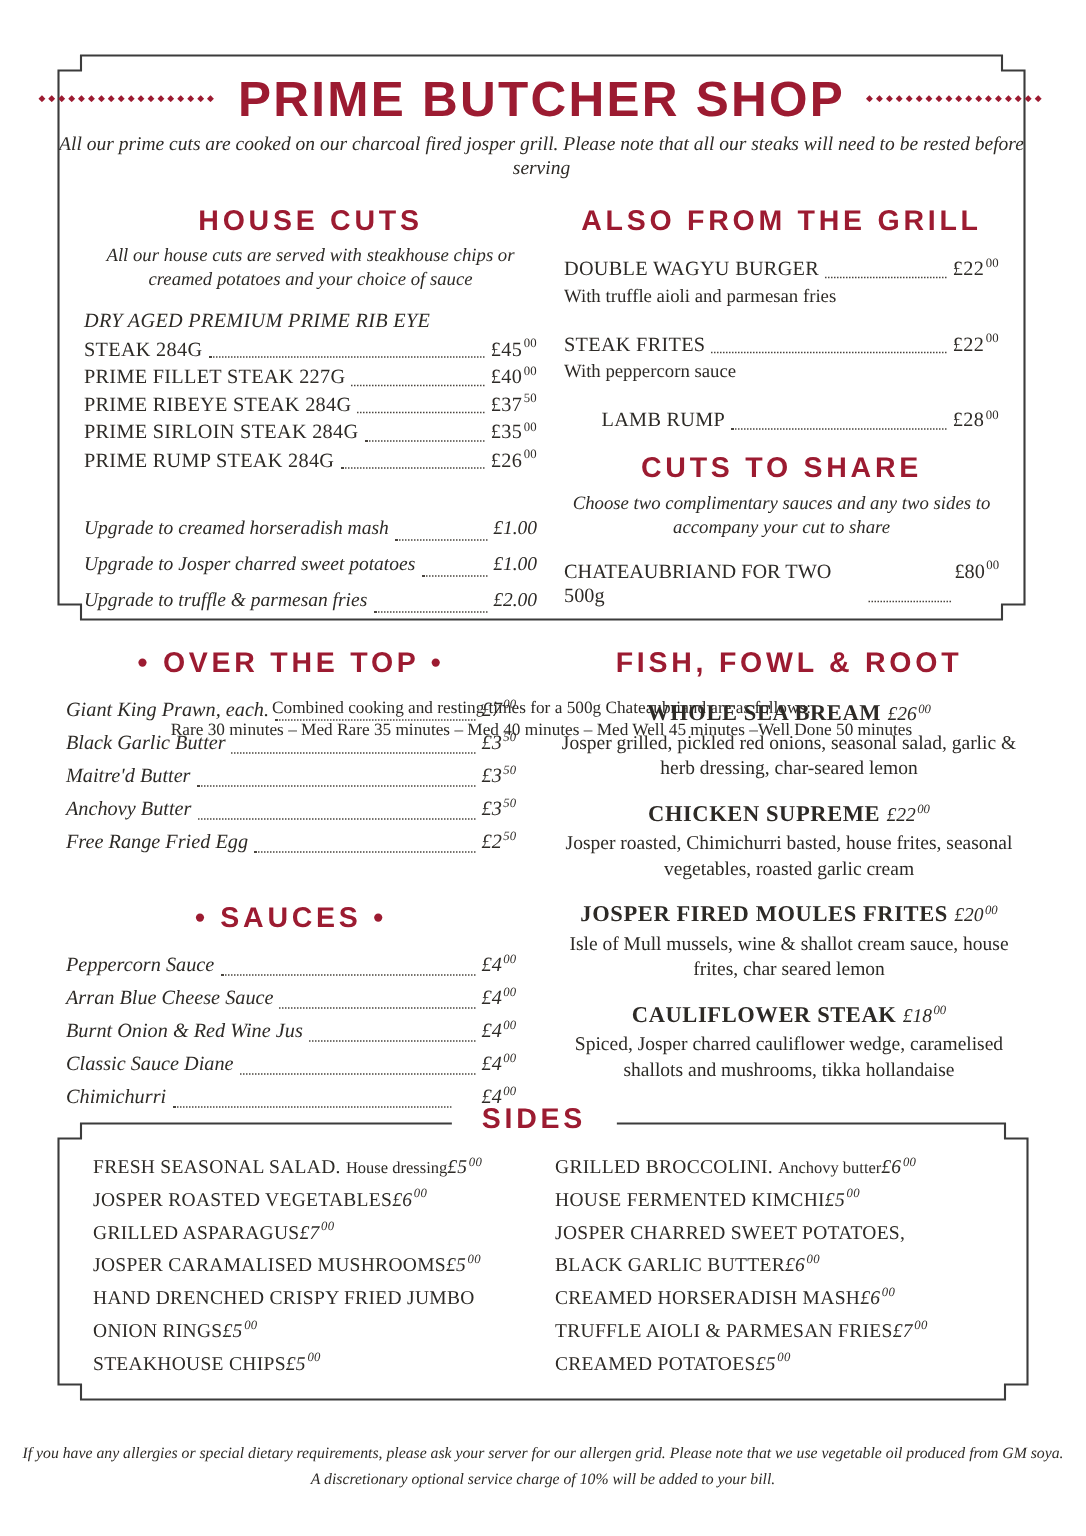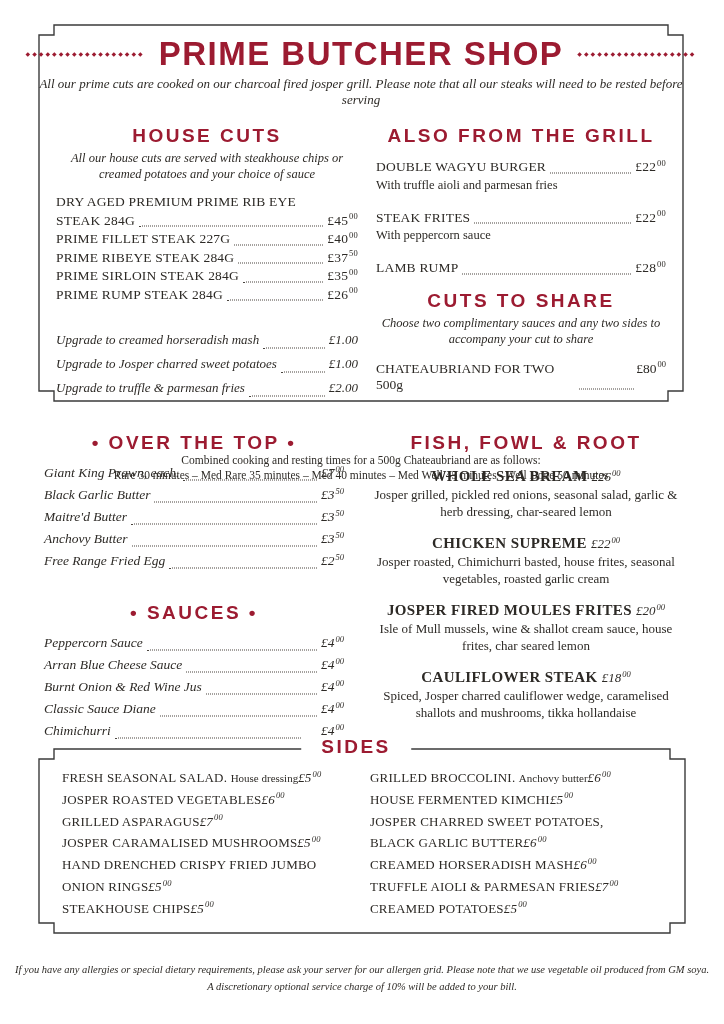--- a/index.html
+++ b/index.html
@@ -30,21 +30,21 @@
   
   .caps{font-size:13.5px;letter-spacing:0.2px;}
   .lr{display:flex;align-items:baseline;line-height:18.5px;}
   .dots{
     flex:1 1 auto;min-width:10px;border-bottom:1.9px dotted #4a453f;
     margin:0 4px;align-self:flex-end;transform:translateY(-3.5px);
   }
   .price{white-space:nowrap;}
   sup.cents{font-size:8.5px;vertical-align:super;line-height:0;margin-left:1px;}
   
-  .box-top{left:38px;top:24px;width:646px;height:468px;}
+  .box-top{left:38px;top:36px;width:646px;height:468px;}
   .title-row{display:flex;align-items:center;justify-content:center;gap:14px;margin-top:13px;}
   .menu-sub{font-style:italic;font-size:13px;text-align:center;margin-top:5px;font-family:Liberation Serif, serif;}
   .cols{display:flex;padding:8px 18px 0 18px;}
   .col-l{width:302px;}
   .col-r{flex:1;padding-left:18px;}
   .col-sub{font-style:italic;font-size:12.5px;text-align:center;line-height:16px;margin-top:3px;}
   .steak-list{margin-top:11px;}
   .upgrades{margin-top:24px;}
   .upgrades .lr{line-height:24px;font-style:italic;font-size:13px;}
   .grill-item{margin-top:11px;}
@@ -97,21 +97,21 @@
     </div>
     <div class="menu-sub">All our prime cuts are cooked on our charcoal fired josper grill. Please note that all our steaks will need to be rested before serving</div>
 
     <div class="cols">
 
       <div class="col-l">
         <div class="h-red sec-h" style="margin-top:9px;">HOUSE CUTS</div>
         <div class="col-sub">All our house cuts are served with steakhouse chips or creamed potatoes and your choice of sauce</div>
 
         <div class="steak-list caps">
-          <div style="line-height:18.5px;">DRY AGED PREMIUM PRIME RIB EYE</div>
+          <div style="line-height:18.5px;font-style:italic;">DRY AGED PREMIUM PRIME RIB EYE</div>
           <div class="lr">
             <span>STEAK 284G</span>
             <span class="dots"></span>
             <span class="price"><span>£45</span><sup class="cents">00</sup></span>
           </div>
           <div class="lr">
             <span>PRIME FILLET STEAK 227G</span>
             <span class="dots"></span>
             <span class="price"><span>£40</span><sup class="cents">00</sup></span>
           </div>
@@ -163,21 +163,21 @@
           <div class="grill-desc">With truffle aioli and parmesan fries</div>
         </div>
         <div class="grill-item" style="margin-top:16px;">
           <div class="lr caps">
             <span>STEAK FRITES</span>
             <span class="dots"></span>
             <span class="price"><span>£22</span><sup class="cents">00</sup></span>
           </div>
           <div class="grill-desc">With peppercorn sauce</div>
         </div>
-        <div class="grill-item" style="margin-top:16px;">
+        <div class="grill-item" style="margin-top:16px;margin-left:25px;">
           <div class="lr caps">
             <span>LAMB RUMP</span>
             <span class="dots"></span>
             <span class="price"><span>£28</span><sup class="cents">00</sup></span>
           </div>
         </div>
 
         <div>
           <div class="h-red sec-h" style="margin-top:12px;">CUTS TO SHARE</div>
           <div class="share-sub">Choose two complimentary sauces and any two sides to accompany your cut to share</div>

